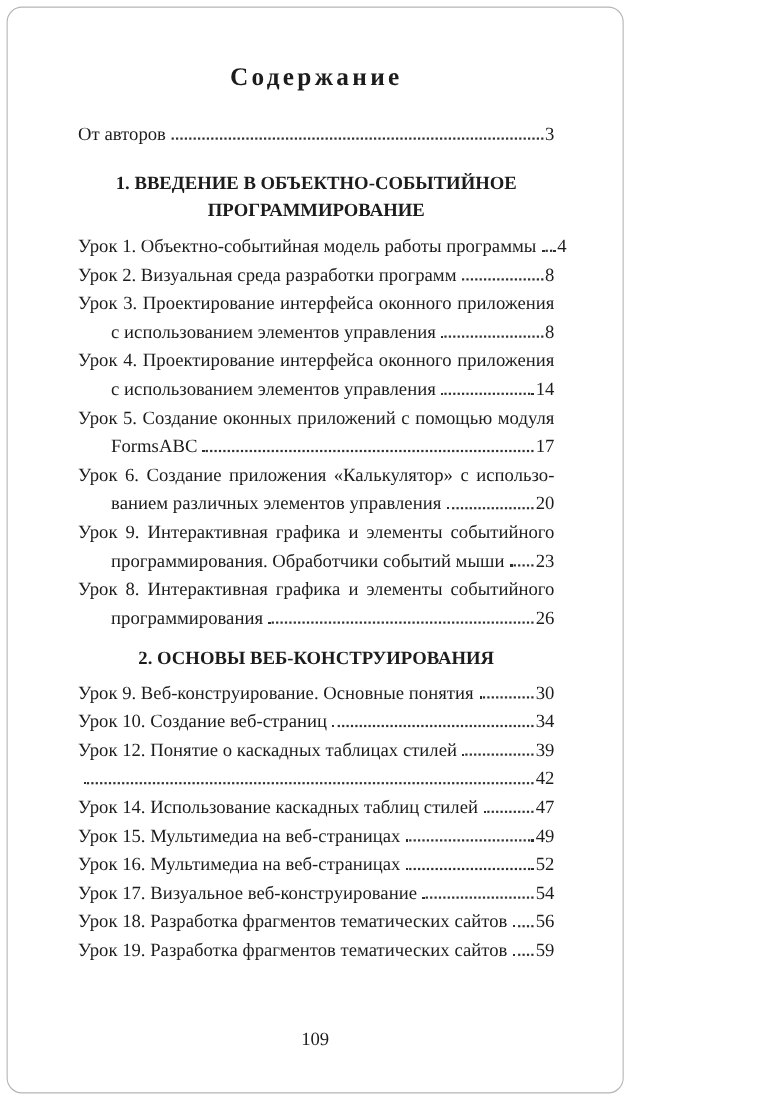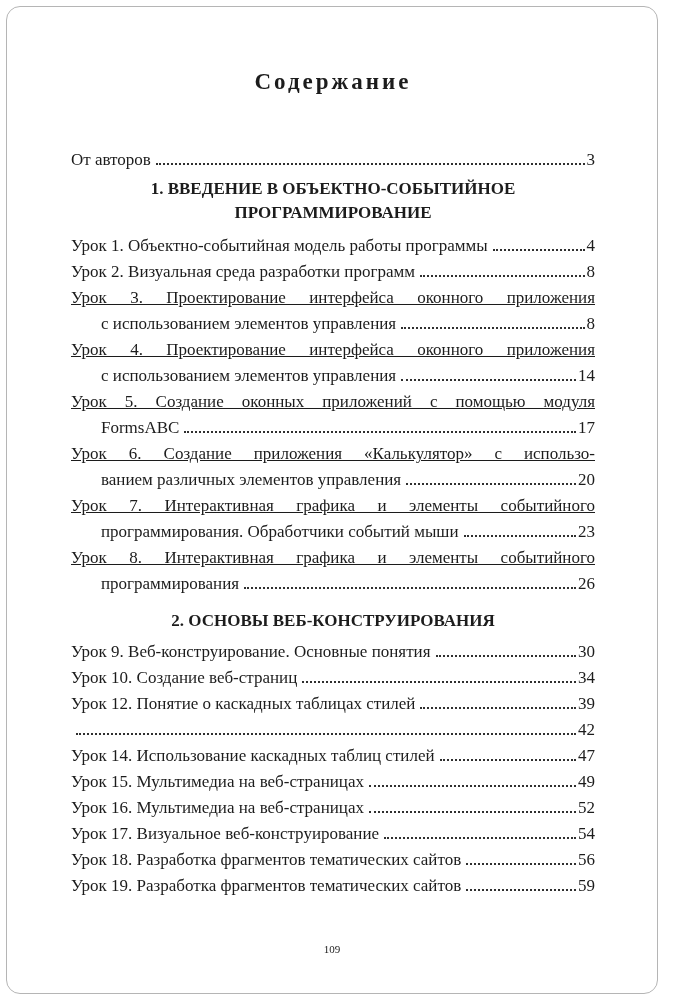--- a/index.html
+++ b/index.html
@@ -5,69 +5,68 @@
   html, body { margin: 0; padding: 0; }
   body {
     width: 700px; height: 1000px;
     background: #ffffff;
     font-family: "Liberation Serif", "DejaVu Serif", serif;
     color: #1c1c1c;
   }
   .page {
     position: relative;
     box-sizing: border-box;
-    width: 652px; height: 988px;
+    width: 561px; height: 988px;
     margin: 6px;
     border: 1px solid #b5b5b5;
     border-radius: 14px;
-    padding: 40px 62px 0 64px;
+    padding: 28px 62px 0 64px;
     background: #ffffff;
   }
   .title {
     margin: 22px 0 0 0;
     text-align: center;
     font-size: 23px;
     font-weight: bold;
     letter-spacing: 3px;
   }
-  .front-row { margin-top: 52px; }
+  .front-row { margin-top: 26px; }
   .row {
     display: flex;
     align-items: baseline;
     font-size: 17px;
     line-height: 26px;
   }
   .txt { white-space: nowrap; }
   .leader {
     flex: 1;
     min-width: 12px;
     border-bottom: 2px dotted #2f2f2f;
     margin: 0 2px 0 5px;
   }
   .pg { white-space: nowrap; }
   .section-heading {
-    margin: 4px 0 8px 0;
+    margin: 20px 0 8px 0;
     text-align: center;
     font-weight: bold;
     font-size: 17px;
     line-height: 24px;
   }
   .section-heading.second { margin-top: 12px; margin-bottom: 6px; text-align: center; }
   .toc-entry { font-size: 17px; line-height: 26px; }
   .line1 {
     text-align: justify;
     text-align-last: justify;
-    text-decoration: underline;
   }
   .cont { padding-left: 30px; }
   .footer {
     position: absolute;
     left: 0; right: 0; bottom: 38px;
     text-align: center;
-    font-size: 11px;
+    font-size: 17px;
   }
 </style>
 </head>
 <body>
 
 <div class="page">
 
   <h1 class="title">Содержание</h1>
 
   <div class="toc-entry front-row">
@@ -129,21 +128,21 @@
   <div class="toc-entry">
     <div class="line1">Урок 6. Создание приложения «Калькулятор» с использо-</div>
     <div class="row cont">
       <span class="txt">ванием различных элементов управления</span>
       <span class="leader"></span>
       <span class="pg">20</span>
     </div>
   </div>
 
   <div class="toc-entry">
-    <div class="line1">Урок 7. Интерактивная графика и элементы событийного</div>
+    <div class="line1">Урок 9. Интерактивная графика и элементы событийного</div>
     <div class="row cont">
       <span class="txt">программирования. Обработчики событий мыши</span>
       <span class="leader"></span>
       <span class="pg">23</span>
     </div>
   </div>
 
   <div class="toc-entry">
     <div class="line1">Урок 8. Интерактивная графика и элементы событийного</div>
     <div class="row cont">

